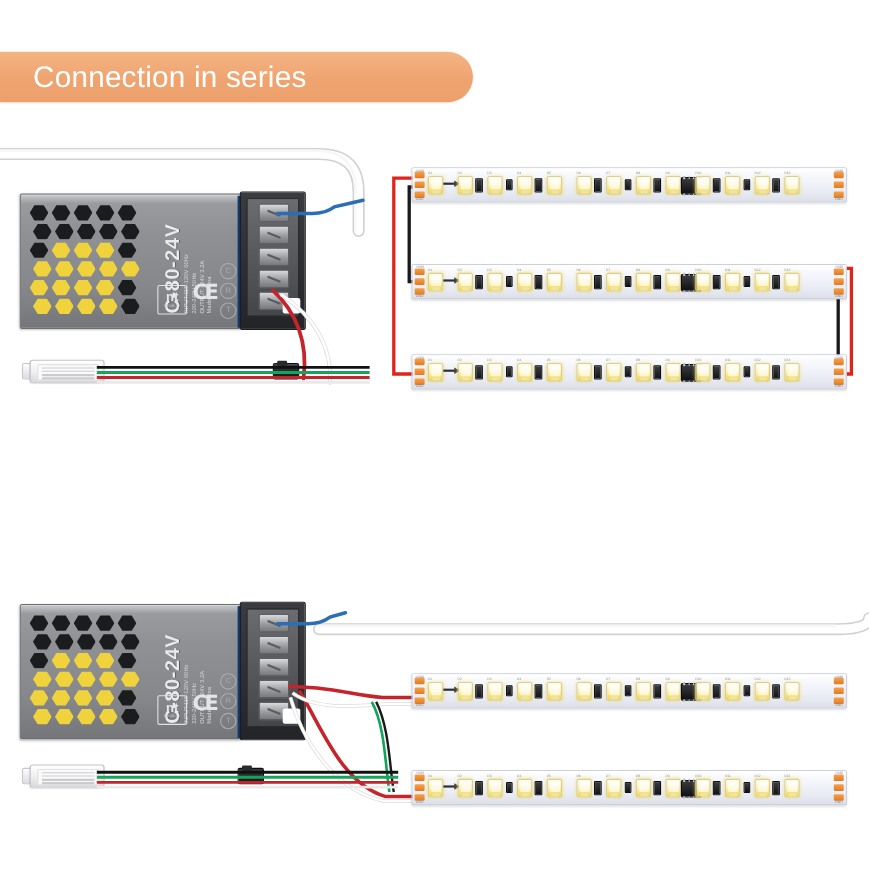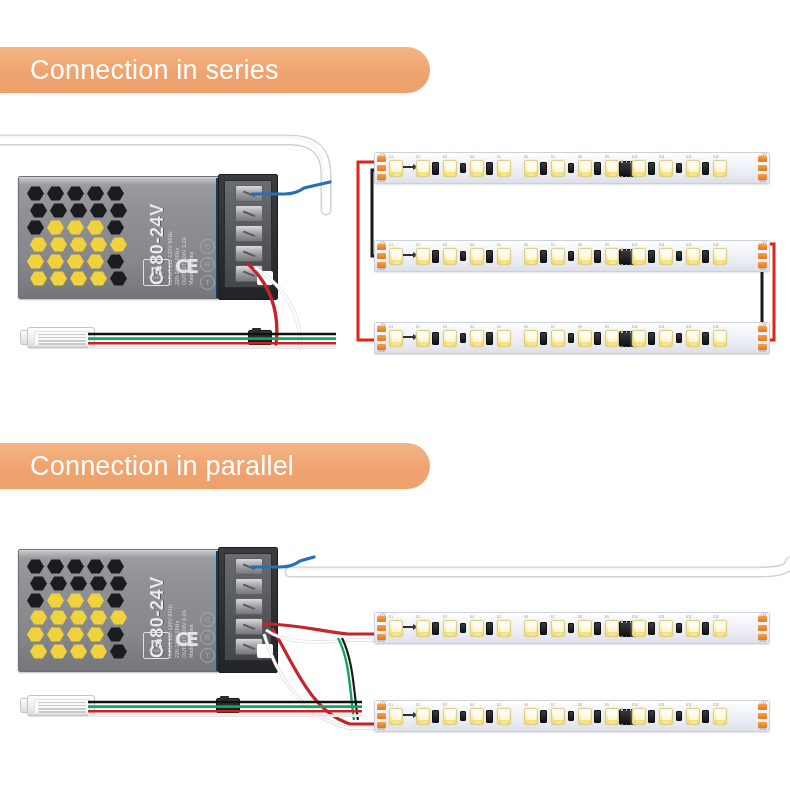--- a/index.html
+++ b/index.html
@@ -234,23 +234,20 @@
       <path d="M46,20 L36,20 L36,106 L46,106" stroke="#1a1a1a" stroke-width="3" fill="none"></path>
     </svg>
   </div>
   <div class="wire" style="left:740px;top:236px;">
     <svg width="50" height="120">
       <path d="M6,8 L34,8 L34,104 L6,104" stroke="#e2231a" stroke-width="3" fill="none"></path>
       <path d="M6,17 L22,17 L22,96 L6,96" stroke="#1a1a1a" stroke-width="3" fill="none"></path>
     </svg>
   </div>
 
-  <div class="banner" id="banner-parallel">
-    <span class="txt">Connection in parallel</span>
-  </div>
 
   <div class="wire" style="left:290px;top:548px;width:500px;height:40px;">
     <svg width="500" height="40">
       <path d="M0,24 L470,24 Q500,24 500,14" stroke="#cfd1d4" stroke-width="11" fill="none" stroke-linecap="round"></path>
       <path d="M0,24 L470,24 Q500,24 500,14" stroke="#ffffff" stroke-width="8" fill="none" stroke-linecap="round"></path>
       <path d="M0,21 L470,21" stroke="#f6f7f8" stroke-width="2.4" fill="none"></path>
     </svg>
   </div>
 
   <div class="psu" style="left:18px;top:549px;width:268px;height:130px;">

